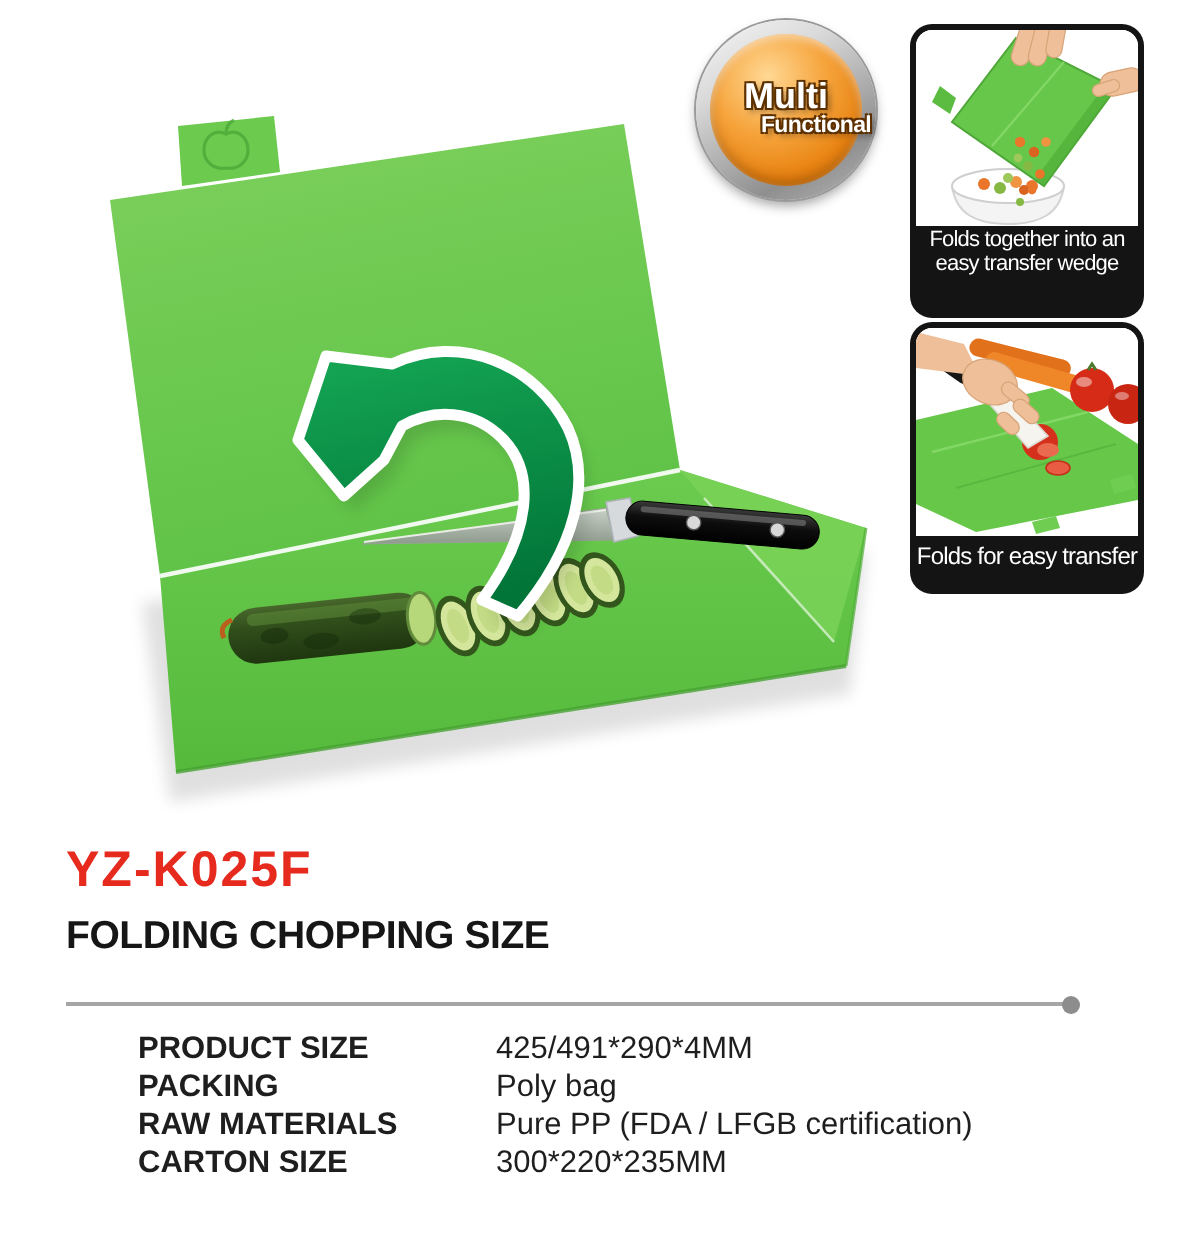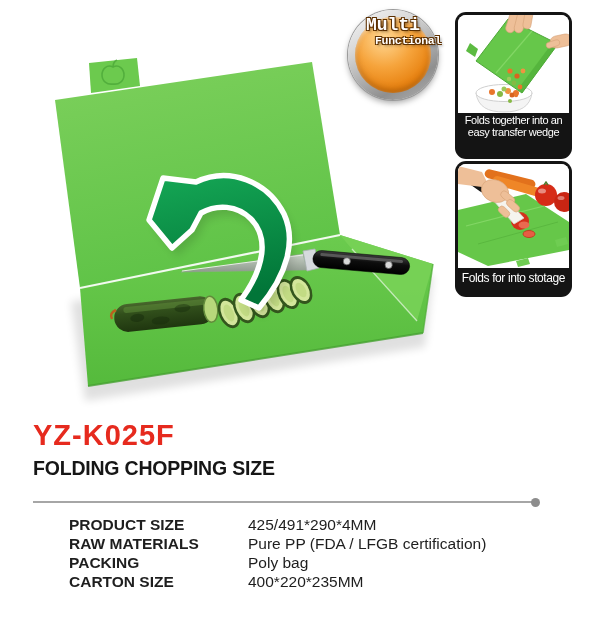--- a/index.html
+++ b/index.html
@@ -10,39 +10,39 @@
   #hero{position:absolute;left:0;top:0;}
 
   
   .badge{position:absolute;left:348px;top:10px;width:90px;height:90px;border-radius:50%;
          background:linear-gradient(150deg,#f8f8f8 0%,#d9d9d9 30%,#8f8f8f 75%,#b5b5b5 100%);
          box-shadow:0 0 0 1px #9a9a9a,0 3px 6px rgba(0,0,0,.35);
          display:flex;align-items:center;justify-content:center;}
   .badge-inner{width:76px;height:76px;border-radius:50%;
          background:radial-gradient(circle at 38% 28%,#ffd894 0%,#f6a43c 40%,#e88312 70%,#c86b05 100%);
          box-shadow:inset 0 2px 4px rgba(255,255,255,.55),inset 0 -3px 6px rgba(120,60,0,.45);
-         display:flex;flex-direction:column;align-items:center;justify-content:flex-start;font-family:Liberation Mono, monospace;}
+         display:flex;flex-direction:column;align-items:center;justify-content:center;}
   .badge-l1{font-size:18px;font-weight:bold;color:#fff;line-height:17px;
          text-shadow:-1px -1px 0 #5d3000,1px -1px 0 #5d3000,-1px 1px 0 #5d3000,1px 1px 0 #5d3000,2px 2px 3px rgba(0,0,0,.45);}
   .badge-l2{font-size:11.5px;font-weight:bold;color:#fff;line-height:13px;letter-spacing:-.3px;
          text-shadow:-1px -1px 0 #5d3000,1px -1px 0 #5d3000,-1px 1px 0 #5d3000,1px 1px 0 #5d3000,2px 2px 3px rgba(0,0,0,.45);padding-left:30px;}
 
   
   .inset{position:absolute;left:455px;width:117px;background:#141414;border-radius:11px;
          padding:3px;box-sizing:border-box;}
   #inset1{top:12px;height:147px;}
   #inset2{top:161px;height:136px;}
   .inset-photo{background:#fff;border-radius:8px 8px 0 0;overflow:hidden;display:block;}
   .inset-caption{color:#fff;text-align:center;letter-spacing:-.4px;
          font-size:11px;line-height:11.5px;padding-top:2px;}
   #inset2 .inset-caption{font-size:12px;line-height:14px;padding-top:3px;}
 
   
   .info{position:absolute;left:33px;top:419px;width:540px;}
-  .code{font-size:29px;font-weight:bold;color:#e62a1e;letter-spacing:1px;line-height:32px;}
+  .code{font-size:25px;font-weight:bold;color:#e62a1e;letter-spacing:1px;line-height:32px;}
   .name{font-size:19.5px;font-weight:bold;color:#161616;letter-spacing:-.2px;line-height:21px;margin-top:7px;}
   .divider{position:relative;margin-top:22px;width:505px;height:2px;background:#a6a6a6;}
   .divider .dot{position:absolute;right:-2px;top:-3.5px;width:9px;height:9px;border-radius:50%;background:#8d8d8d;}
   .specs{margin-top:12px;}
   .spec-row{display:grid;grid-template-columns:179px 1fr;font-size:15.5px;line-height:19px;color:#1e1e1e;margin-left:36px;}
   .spec-label{font-weight:bold;}
 </style>
 </head>
 <body>
 
@@ -258,43 +258,43 @@
 
       <g fill="#eebf98" stroke="#d7a378" stroke-width="0.6">
         <polygon points="0,2 24,8 32,24 0,20" stroke="none"></polygon>
         <ellipse cx="37" cy="27" rx="14" ry="11" transform="rotate(22 37 27)"></ellipse>
         <rect x="42" y="30" width="16" height="7" rx="3.5" transform="rotate(40 50 33)"></rect>
         <rect x="48" y="38" width="15" height="7" rx="3.5" transform="rotate(42 55 41)"></rect>
         <rect x="40" y="44" width="13" height="7" rx="3.5" transform="rotate(44 46 47)"></rect>
       </g>
     </svg>
     <div class="inset-caption">
-      <span>Folds for into stotage</span>
+      <span>Folds for easy transfer</span>
     </div>
   </div>
 
   <div class="info">
     <div class="code">YZ-K025F</div>
     <div class="name">FOLDING CHOPPING SIZE</div>
     <div class="divider">
       <span class="dot"></span>
     </div>
     <div class="specs">
       <div class="spec-row">
         <span class="spec-label">PRODUCT SIZE</span>
         <span class="spec-value">425/491*290*4MM</span>
       </div>
       <div class="spec-row">
+        <span class="spec-label">PACKING</span>
+        <span class="spec-value">Poly bag</span>
+      </div>
+      <div class="spec-row">
         <span class="spec-label">RAW MATERIALS</span>
         <span class="spec-value">Pure PP (FDA / LFGB certification)</span>
       </div>
       <div class="spec-row">
-        <span class="spec-label">PACKING</span>
-        <span class="spec-value">Poly bag</span>
+        <span class="spec-label">CARTON SIZE</span>
+        <span class="spec-value">300*220*235MM</span>
       </div>
-      <div class="spec-row">
-        <span class="spec-label">CARTON SIZE</span>
-        <span class="spec-value">400*220*235MM</span>
-      </div>
     </div>
   </div>
 
 </div>
 
 </body></html>

